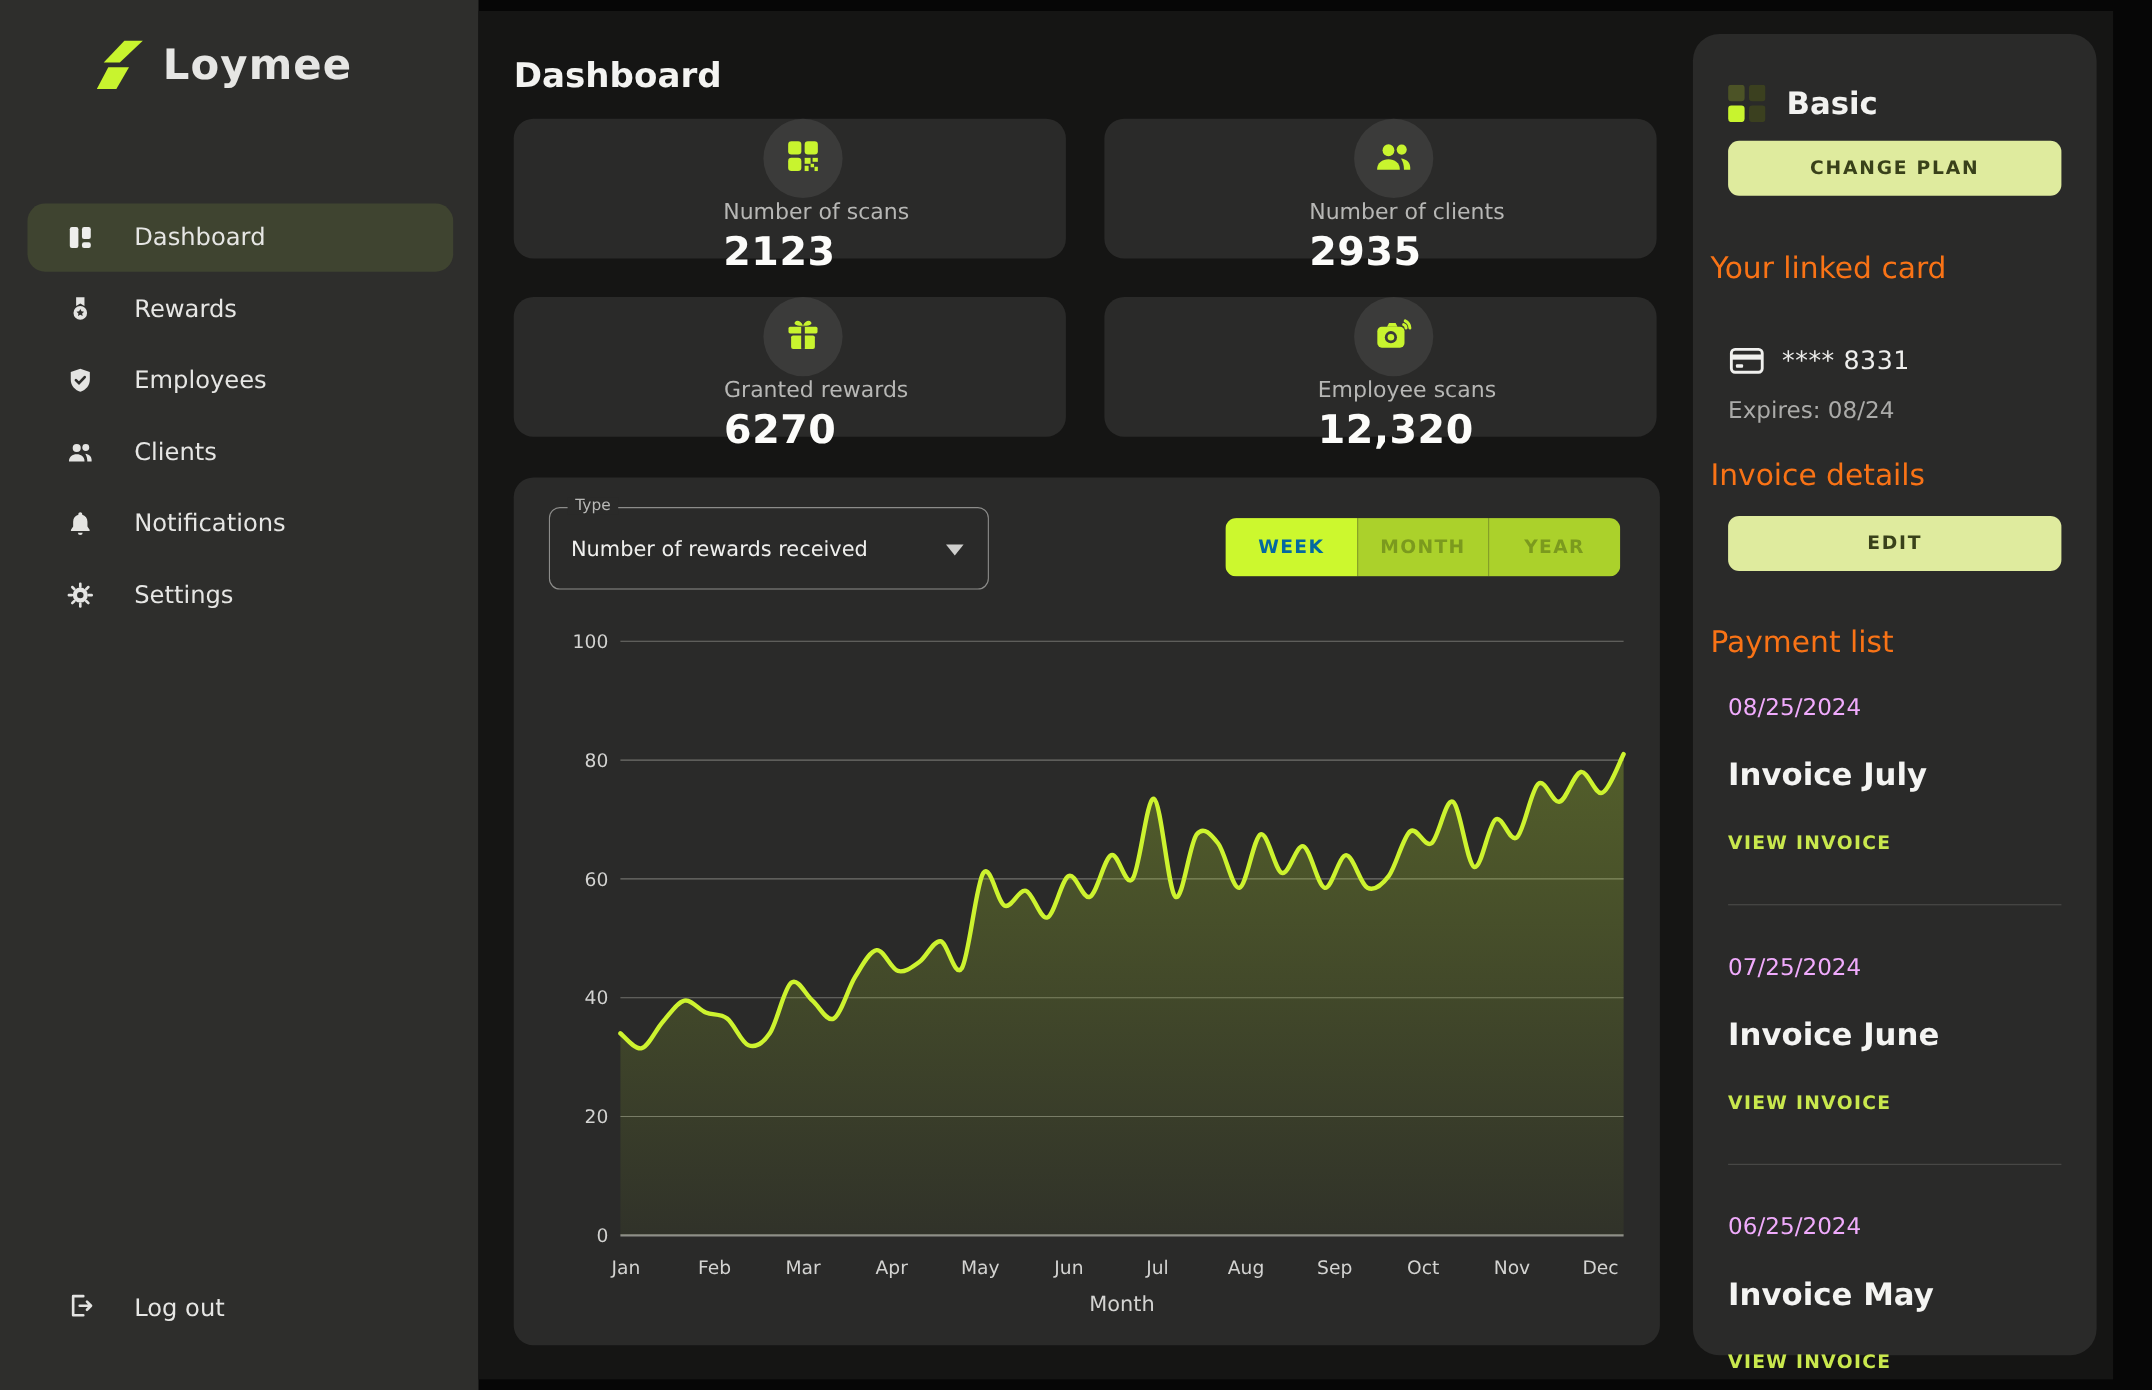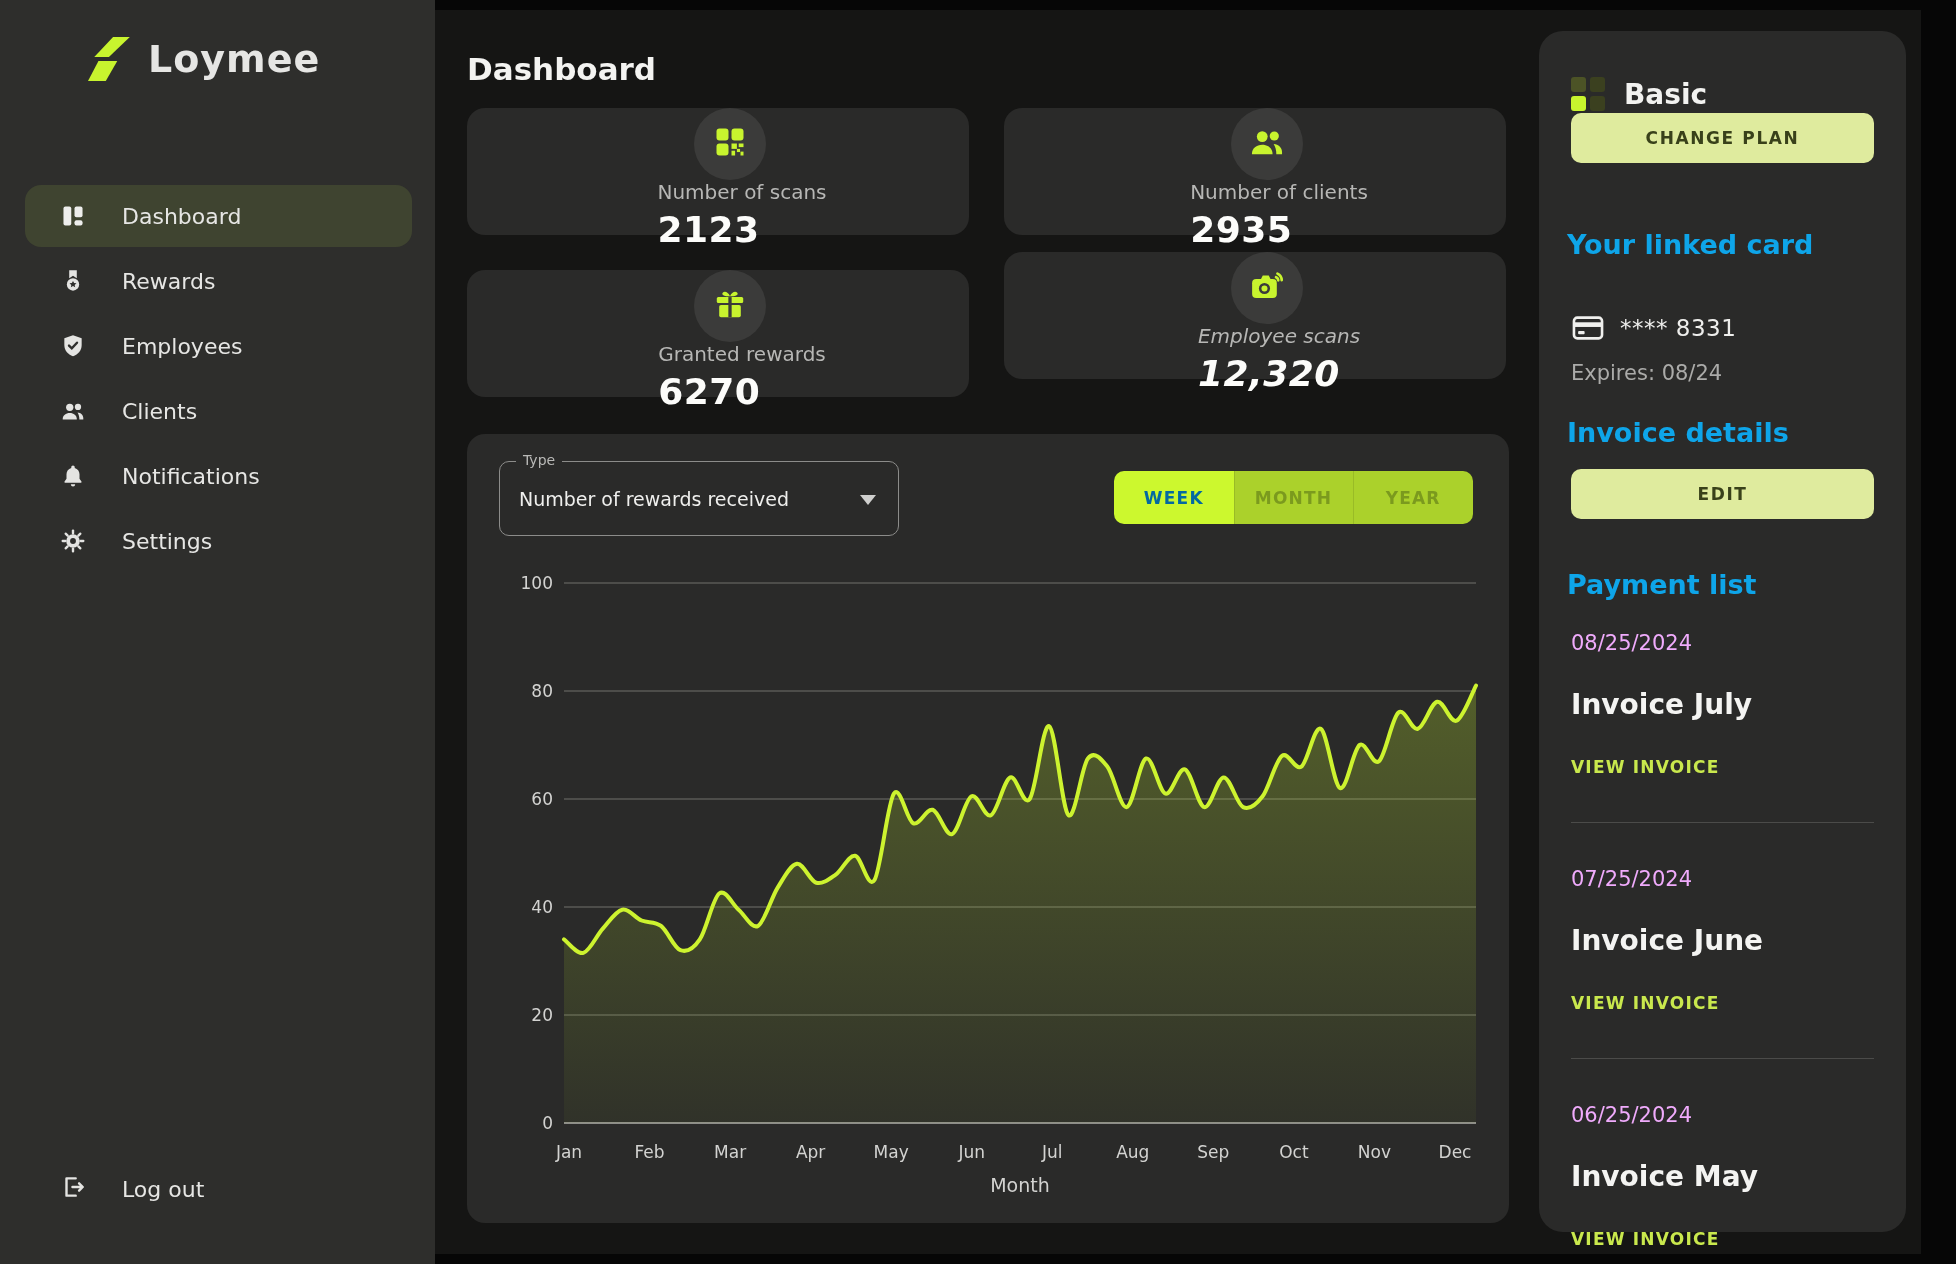--- a/index.html
+++ b/index.html
@@ -40,21 +40,21 @@
   .toggle .seg.on{background:#ccf82e;color:#0369a1;}
   .toggle .seg + .seg{box-shadow:inset 1px 0 0 rgba(0,0,0,.10);}
   #chart-svg{position:absolute;left:0;top:0;pointer-events:none;}
 
   
   .panel{position:absolute;left:1539px;top:31px;width:367px;height:1201px;background:#2a2a29;border-radius:24px;padding:0 32px;}
   .plan-row{position:absolute;left:32px;top:46px;display:flex;align-items:center;gap:19px;}
   .plan-name{font-size:28px;font-weight:700;color:#f2f2f0;}
   .btn{position:absolute;left:32px;width:303px;height:50px;border:none;border-radius:10px;background:#dfeb9e;
        color:#39411a;font-size:17px;font-weight:700;letter-spacing:1.6px;cursor:pointer;}
-  .h3{position:absolute;left:28px;font-size:27px;font-weight:700;color:#0ea5e9;}
+  .h3{position:absolute;left:16px;font-size:27px;font-weight:400;color:#f97316;}
   .cardnum-row{position:absolute;left:32px;top:284px;display:flex;align-items:center;gap:15px;}
   .cardnum{font-size:23px;color:#eeeeec;letter-spacing:.5px;}
   .expires{position:absolute;left:32px;top:330px;font-size:21px;color:#ababa9;}
   .payments{position:absolute;left:32px;top:600px;width:303px;}
   .pay-date{font-size:21px;color:#f0abfc;line-height:25px;}
   .pay-name{margin-top:32px;font-size:28px;font-weight:600;color:#f4f4f2;line-height:34px;}
   .pay-view{margin-top:34px;font-size:17px;font-weight:700;letter-spacing:1.2px;color:#c9e84d;line-height:22px;cursor:pointer;display:inline-block;}
   .divider{height:1px;background:#4b4b49;margin:44px 0;}
 </style>
 </head>
@@ -205,21 +205,21 @@
             <rect x="10.9" y="7.4" width="2.2" height="13.4" fill="#3b3b3a"></rect>
           </svg>
       </span>
     </div>
     <div class="tx">
       <span class="label">Granted rewards</span>
       <span class="value">6270</span>
     </div>
   </div>
 
-  <div class="card" style="left:1004px;top:252px;font-style:italic;">
+  <div class="card" style="left:1004px;top:270px;">
     <div class="circle">
       <span>
         <svg width="38" height="38" viewBox="0 0 24 24">
             <path fill="#c8f42e" d="M8.2 7.6l1.1-2.2h3.8l1.1 2.2z"></path>
             <rect x="2.6" y="7.6" width="15.6" height="12" rx="2.6" fill="#c8f42e"></rect>
             <circle cx="10.4" cy="13.6" r="3.5" fill="#3b3b3a"></circle>
             <circle cx="10.4" cy="13.6" r="1.9" fill="#c8f42e"></circle>
             <path d="M18.6 4.2a4.8 4.8 0 012.7 4.1M17.7 6.4a2.2 2.2 0 011.4 2" stroke="#c8f42e" stroke-width="1.7" fill="none" stroke-linecap="round"></path>
           </svg>
       </span>
@@ -287,21 +287,21 @@
   <aside class="panel">
     <div class="plan-row">
       <svg width="34" height="34" viewBox="0 0 34 34">
         <rect x="0" y="0" width="15" height="15" rx="3" fill="#4c5326"></rect>
         <rect x="19" y="0" width="15" height="15" rx="3" fill="#3b401f"></rect>
         <rect x="0" y="19" width="15" height="15" rx="3" fill="#c8f42e"></rect>
         <rect x="19" y="19" width="15" height="15" rx="3" fill="#3b401f"></rect>
       </svg>
       <span class="plan-name">Basic</span>
     </div>
-    <button class="btn" style="top:82px;">CHANGE PLAN</button>
+    <button class="btn" style="top:97px;">CHANGE PLAN</button>
 
     <div class="h3" style="top:198px;">Your linked card</div>
     <div class="cardnum-row">
       <svg width="34" height="26" viewBox="0 0 24 20">
         <rect x="1.2" y="2" width="21.6" height="16" rx="2.6" fill="none" stroke="#f0f0ee" stroke-width="2"></rect>
         <rect x="1.2" y="5.6" width="21.6" height="3.6" fill="#f0f0ee"></rect>
         <rect x="4.4" y="12.4" width="5" height="2.4" rx="0.7" fill="#f0f0ee"></rect>
       </svg>
       <span class="cardnum">**** 8331</span>
     </div>

